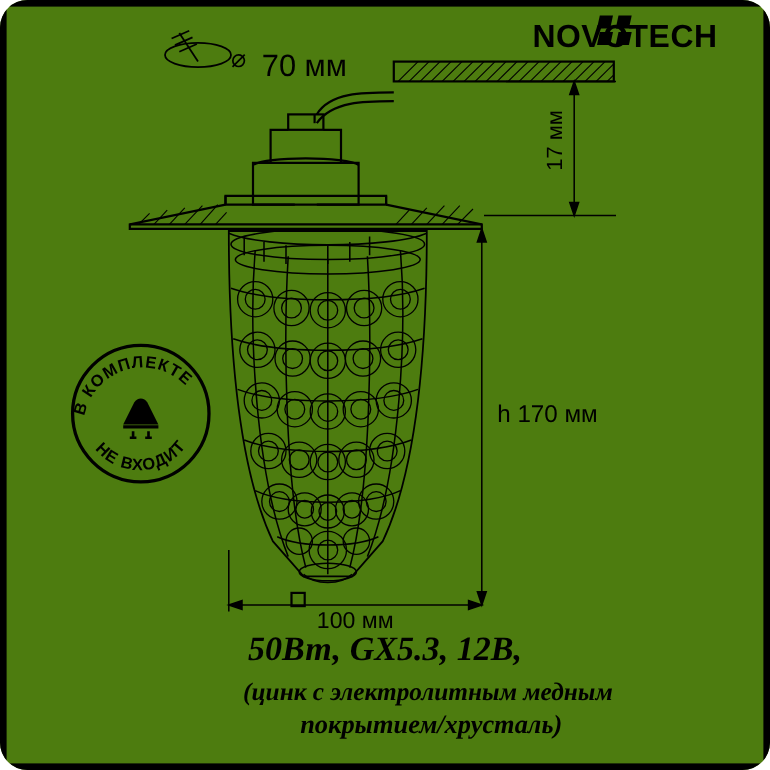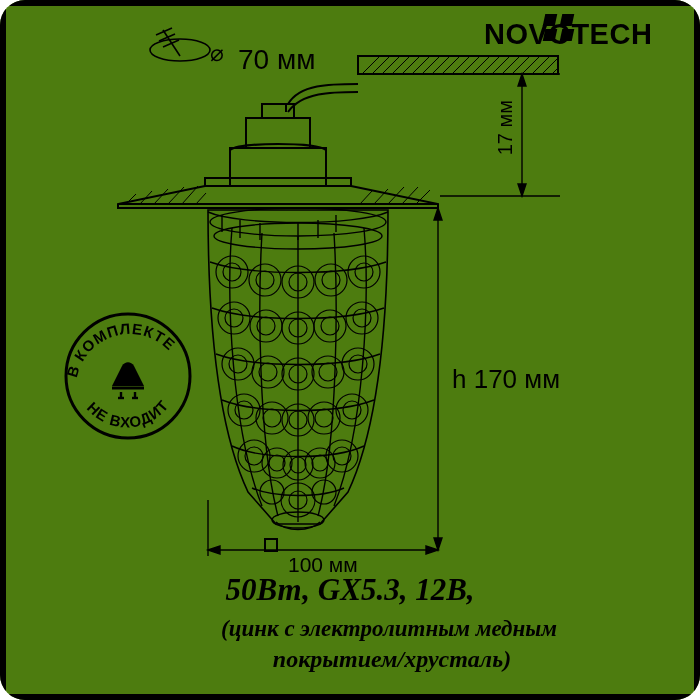--- a/index.html
+++ b/index.html
@@ -82,21 +82,21 @@
   .dia-sym {
     position: absolute;
     left: 210px;
     top: 42px;
     font-size: 23px;
     line-height: 1;
   }
   .lbl-h170 {
     left: 452px;
     top: 364px;
-    font-size: 26px;
+    font-size: 22px;
   }
   .lbl-100 {
     left: 288px;
     top: 553px;
     font-size: 21px;
   }
   .sq-sym {
     position: absolute;
     left: 264px;
     top: 538px;

